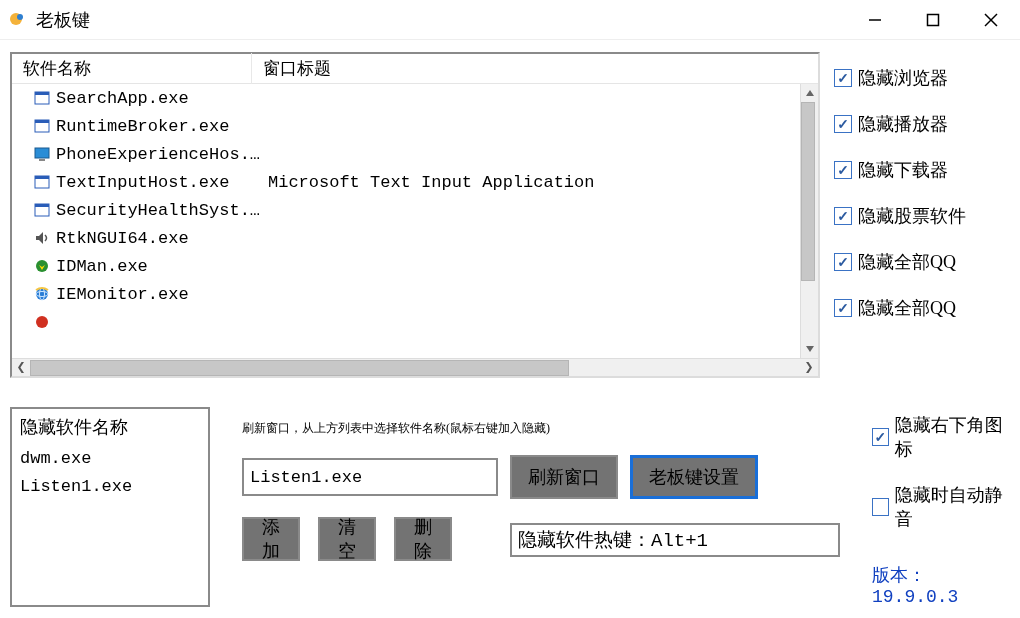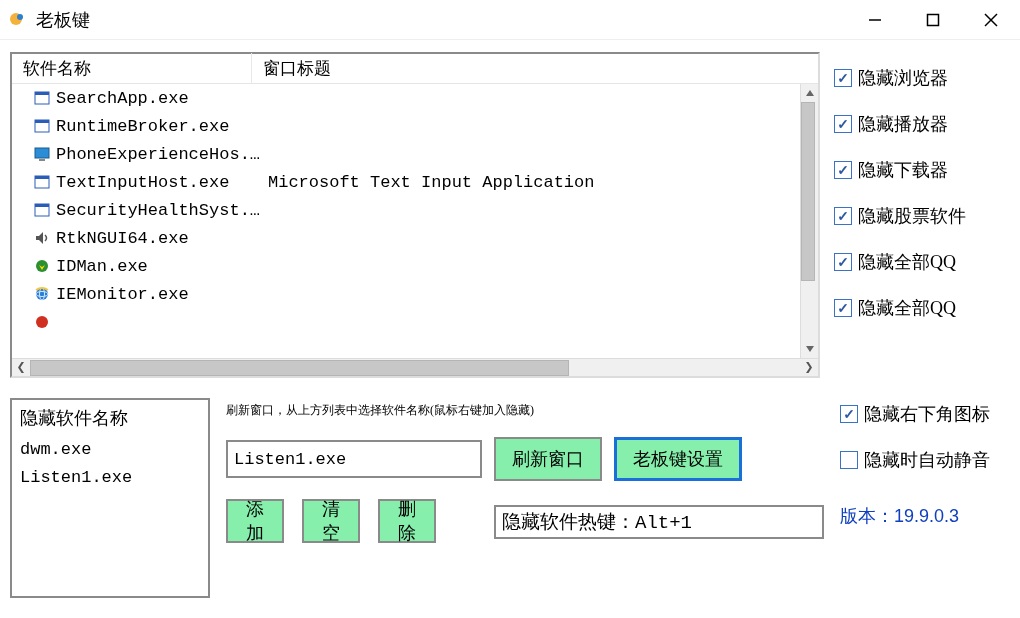--- a/index.html
+++ b/index.html
@@ -95,21 +95,21 @@
     display:flex; align-items:center; gap:6px;
     font-family:"SimSun","宋体",serif; font-size:18px;
     cursor:pointer;
   }
   .chk .box {
     width:18px; height:18px; border:1.5px solid #3a72c4; display:inline-flex; align-items:center; justify-content:center;
     color:#2b5aa0; font-size:14px; font-weight:bold;
   }
   .chk.unchecked .box { color:transparent; }
 
-  .bottom-row { display:flex; gap:16px; margin-top: 20px; }
+  .bottom-row { display:flex; gap:32px; margin-top: 29px; align-items: flex-end; }
   .hidden-box {
     flex: 0 0 200px;
     height: 200px;
     border: 2px solid #8a8a8a;
     padding: 6px 8px;
   }
   .hidden-box .hdr { font-family:"SimSun","宋体",serif; font-size:18px; margin-bottom:6px; }
   .hidden-box .item { font-family:"Courier New","SimSun",monospace; font-size:17px; line-height:28px; }
   .mid-panel { flex: 0 0 594px; padding-top:4px; }
   .hint { font-family:"SimSun","宋体",serif; font-size:12px; margin-bottom:18px; }
@@ -117,21 +117,21 @@
   .txt-input {
     width: 256px; height:38px;
     border:2px solid #8a8a8a;
     padding: 4px 6px;
     font-family:"Courier New","SimSun",monospace; font-size:17px;
     background:#fff;
   }
   .btn {
     height:44px; padding: 4px 16px;
     border:2px solid #8a8a8a;
-    background:#86efac;
+    background:#737373;
     font-family:"SimSun","宋体",serif; font-size:18px;
     display:inline-flex; align-items:center; justify-content:center;
     cursor:pointer;
   }
   .btn.primary {
     border:3px solid #1a6fd8;
     color:#000;
   }
   .cmd-row2 { display:flex; gap:18px; margin-top:18px; }
   .cmd-row2 .btn { width:58px; }
@@ -144,21 +144,21 @@
     margin-left: 268px;
     position:relative;
     top:-50px;
   }
   .right-bottom {
     flex:1; padding-top:4px;
     display:flex; flex-direction:column; gap:22px;
     font-size:18px;
   }
   .version {
-    color:#1040c0; font-family:Liberation Sans, sans-serif; font-size:18px;
+    color:#1040c0; font-family:Liberation Mono, monospace; font-size:18px;
     margin-top: 10px;
   }
   svg { display:block; }
 </style>
 </head>
 <body>
 
 <div class="titlebar">
   <span class="app-icon">
     <svg width="20" height="20" viewBox="0 0 20 20">

